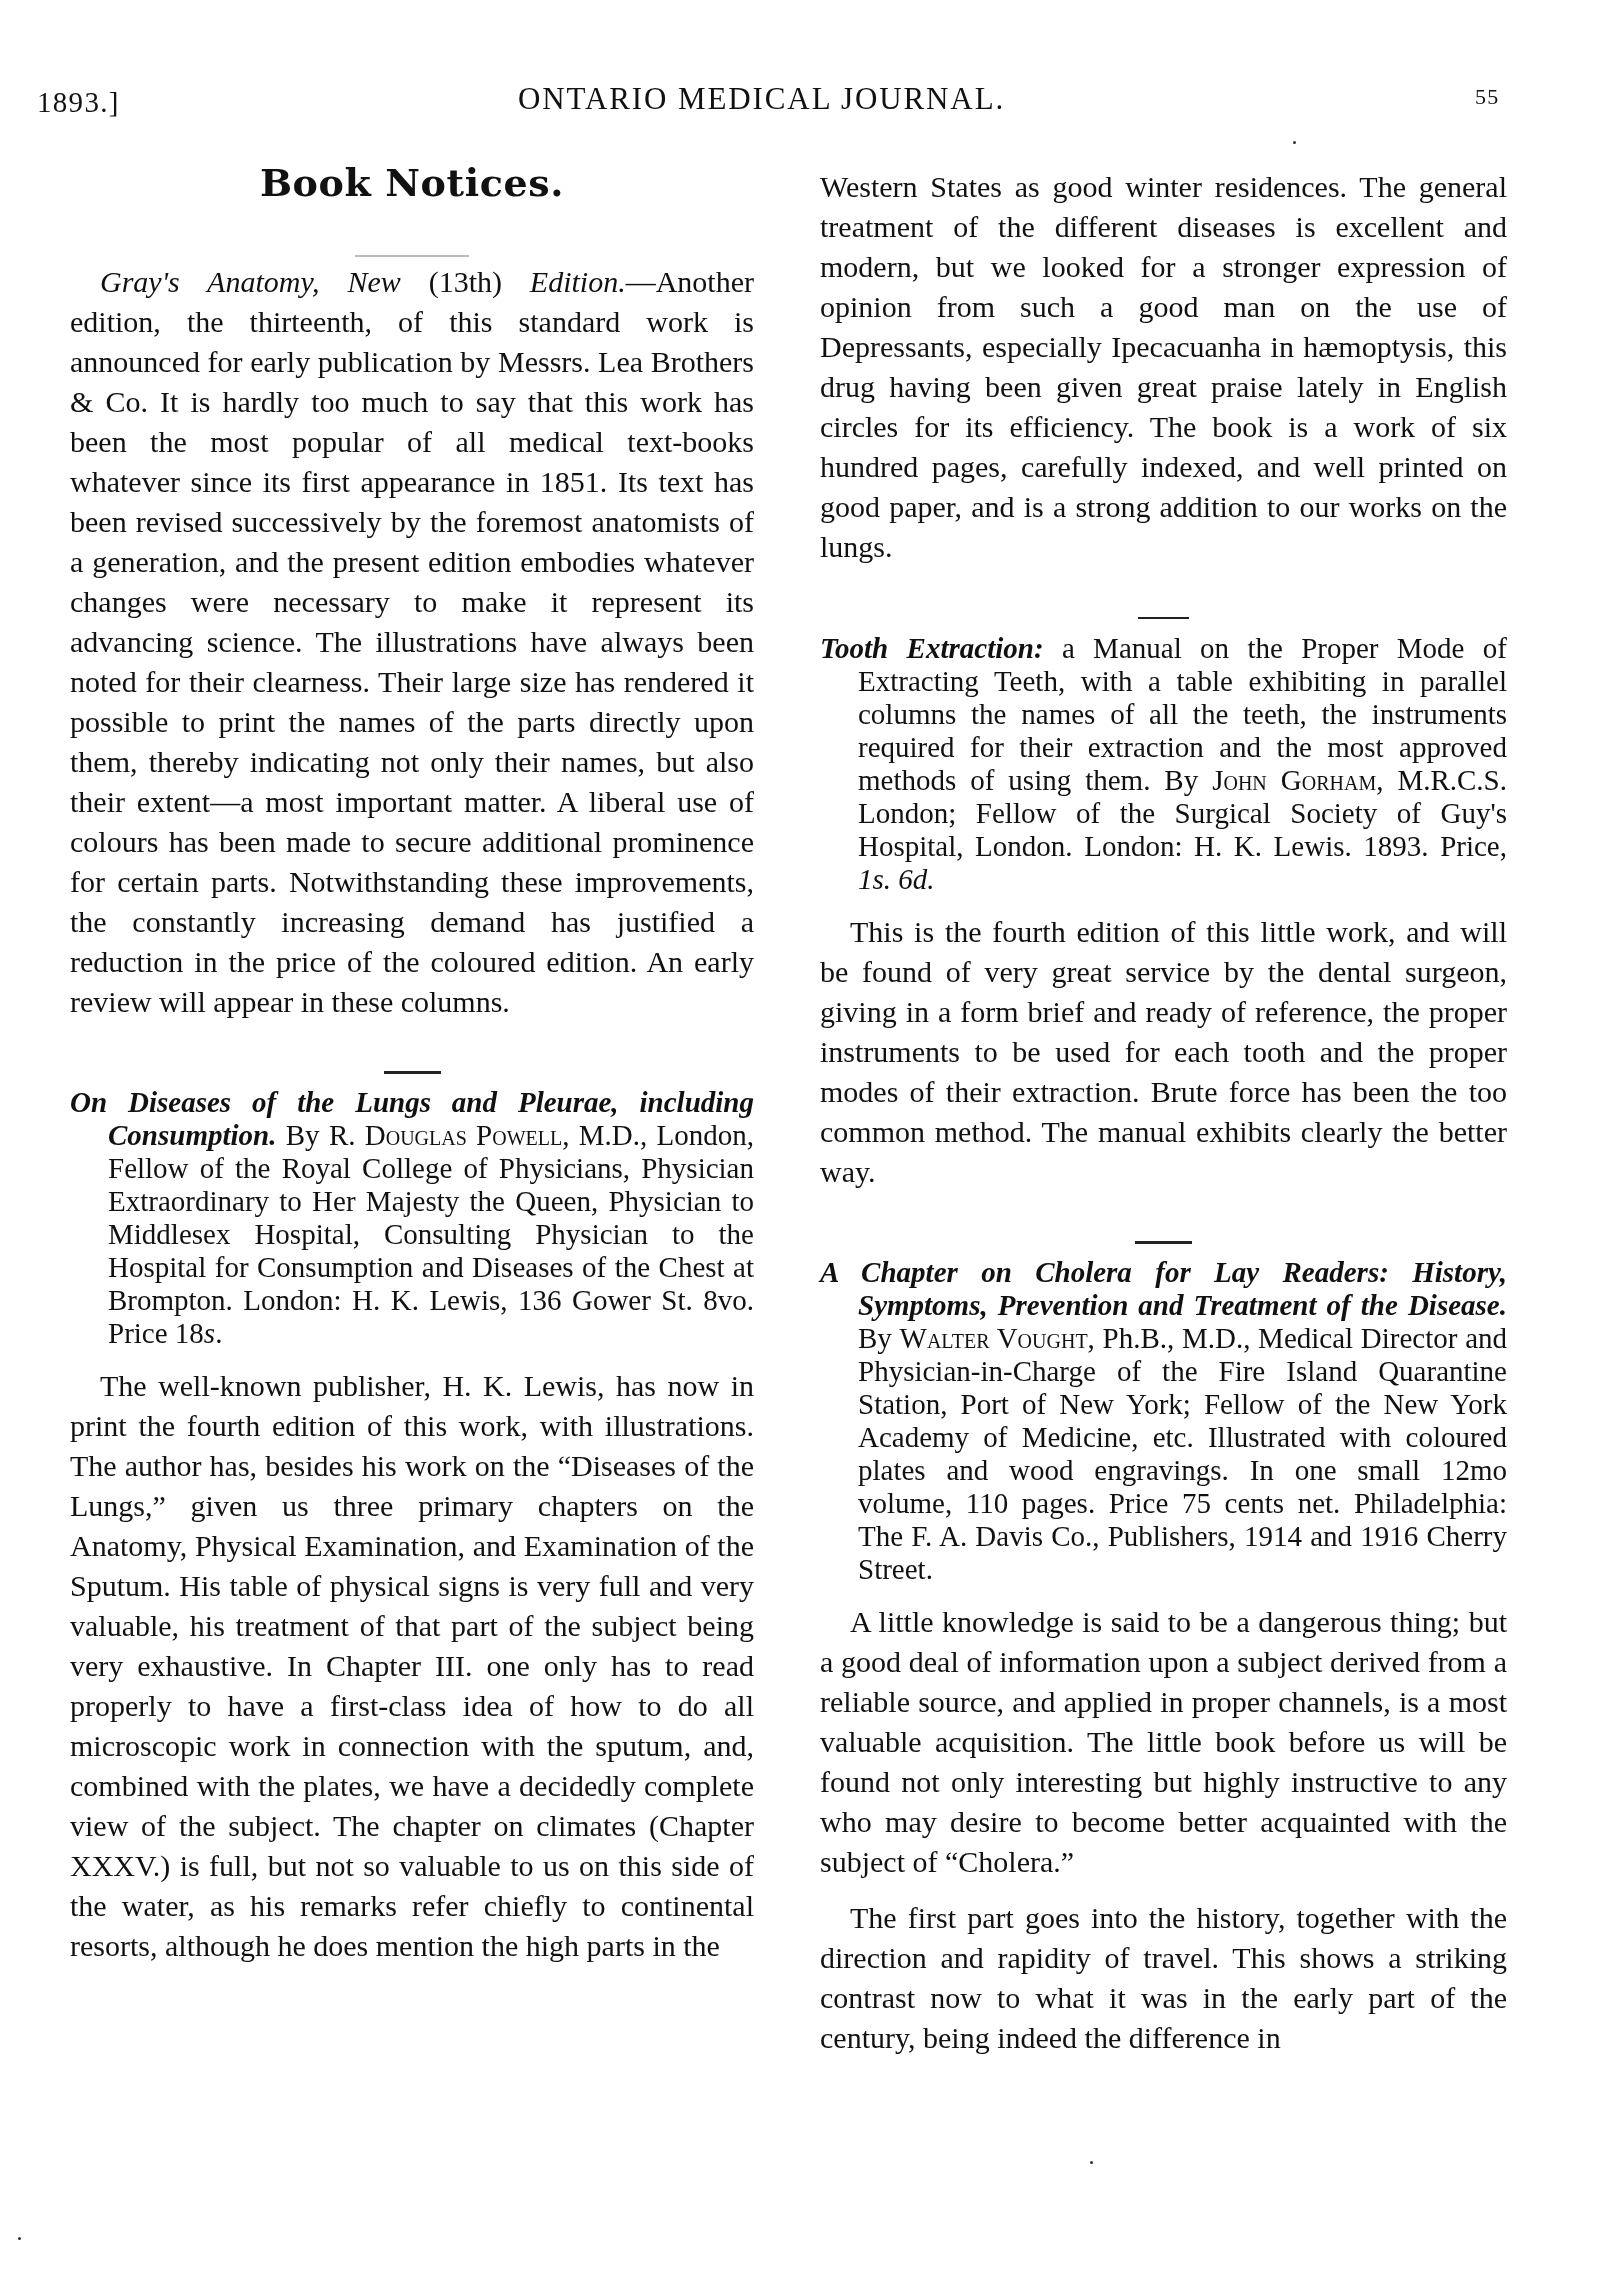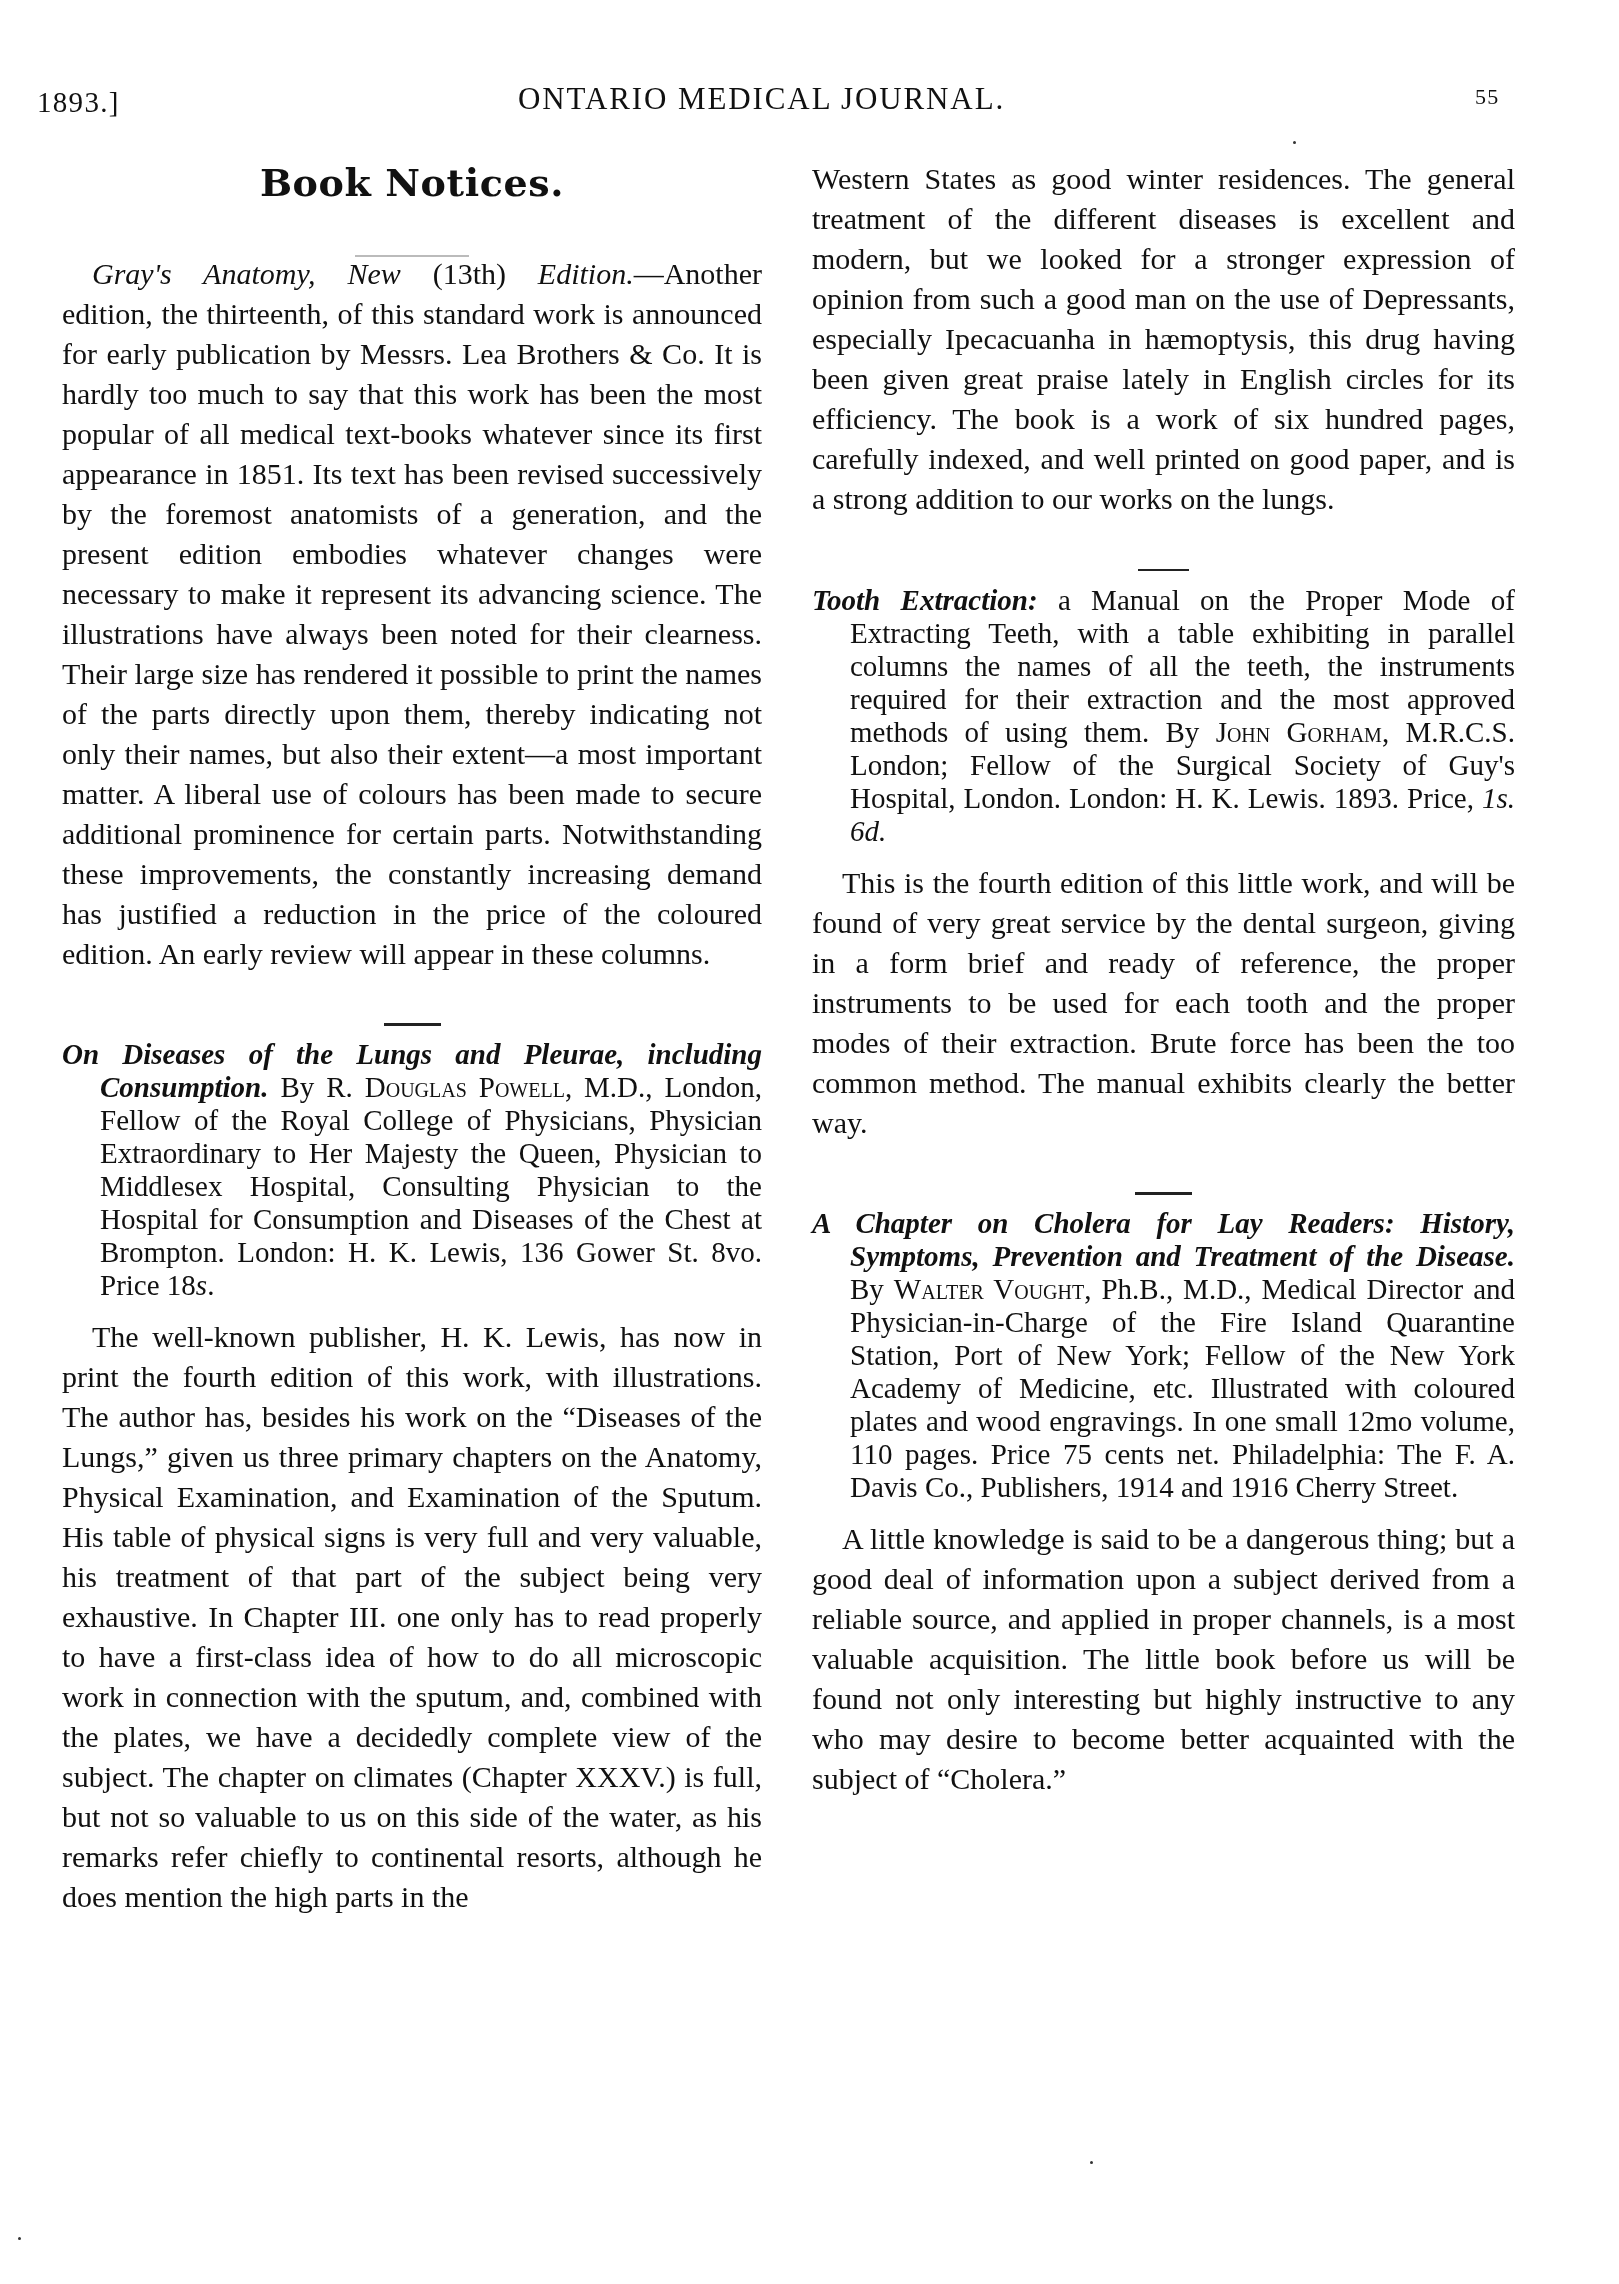--- a/index.html
+++ b/index.html
@@ -23,21 +23,21 @@
   .col-left { left: 54px; width: 716px; }
   .col-right { left: 804px; width: 719px; top: 151px; }
   .section-heading {
     text-align: center; font-family: "DejaVu Serif", serif; font-weight: bold;
     font-size: 38px; line-height: 51px; margin: 5px 0 25px 0; letter-spacing: 0.6px;
     font-style: normal;
   }
   .dash-rule { text-align: center; margin: 0 0 7.6px 0; height: 12.7px; }
   .dash-rule span { display: inline-block; width: 57px; height: 3.2px; background: #222; vertical-align: middle; }
   .rule-faint span { background: #bbb; width: 114px; height: 1.3px; }
-  p { margin: 8px; }
+  p { margin: 16px; }
   .para { text-indent: 30px; }
   .para + .para { margin-top: 7.6px; }
   .entry {
     padding-left: 38px; text-indent: -38px; margin-top: 0;
     font-size: 29px; line-height: 33px;
   }
   .entry-title { font-style: italic; font-weight: bold; }
   .smallcaps { font-variant: small-caps; }
   .ital { font-style: italic; }
   .after-entry { margin-top: 15px; }
@@ -73,18 +73,19 @@
 
   <p class="entry"><span class="entry-title">Tooth Extraction:</span><span> a Manual on the Proper Mode of Extracting Teeth, with a table exhibiting in parallel columns the names of all the teeth, the instruments required for their extraction and the most approved methods of using them. By </span><span class="smallcaps">John Gorham</span><span>, M.R.C.S. London; Fellow of the Surgical Society of Guy's Hospital, London. London: H. K. Lewis. 1893. Price, </span><span class="ital">1s. 6d.</span></p>
 
   <p class="para after-entry">This is the fourth edition of this little work, and will be found of very great service by the dental surgeon, giving in a form brief and ready of reference, the proper instruments to be used for each tooth and the proper modes of their extraction. Brute force has been the too common method. The manual exhibits clearly the better way.</p>
 
   <div class="dash-rule sep"><span></span></div>
 
   <p class="entry"><span class="entry-title">A Chapter on Cholera for Lay Readers: History, Symptoms, Prevention and Treatment of the Disease.</span><span> By </span><span class="smallcaps">Walter Vought</span><span>, Ph.B., M.D., Medical Director and Physician-in-Charge of the Fire Island Quarantine Station, Port of New York; Fellow of the New York Academy of Medicine, etc. Illustrated with coloured plates and wood engravings. In one small 12mo volume, 110 pages. Price 75 cents net. Philadelphia: The F. A. Davis Co., Publishers, 1914 and 1916 Cherry Street.</span></p>
 
   <p class="para after-entry">A little knowledge is said to be a dangerous thing; but a good deal of information upon a subject derived from a reliable source, and applied in proper channels, is a most valuable acquisition. The little book before us will be found not only interesting but highly instructive to any who may desire to become better acquainted with the subject of “Cholera.”</p>
+  <p class="para">The first part goes into the history, together with the direction and rapidity of travel. This shows a striking contrast now to what it was in the early part of the century, being indeed the difference in</p>
 </section>
 
 <div class="stray-dot" style="left:18px; top:2237px;"></div>
 <div class="stray-dot" style="left:1090px; top:2161px;"></div>
 <div class="stray-dot" style="left:1293px; top:141px;"></div>
 
 
 </body></html>

